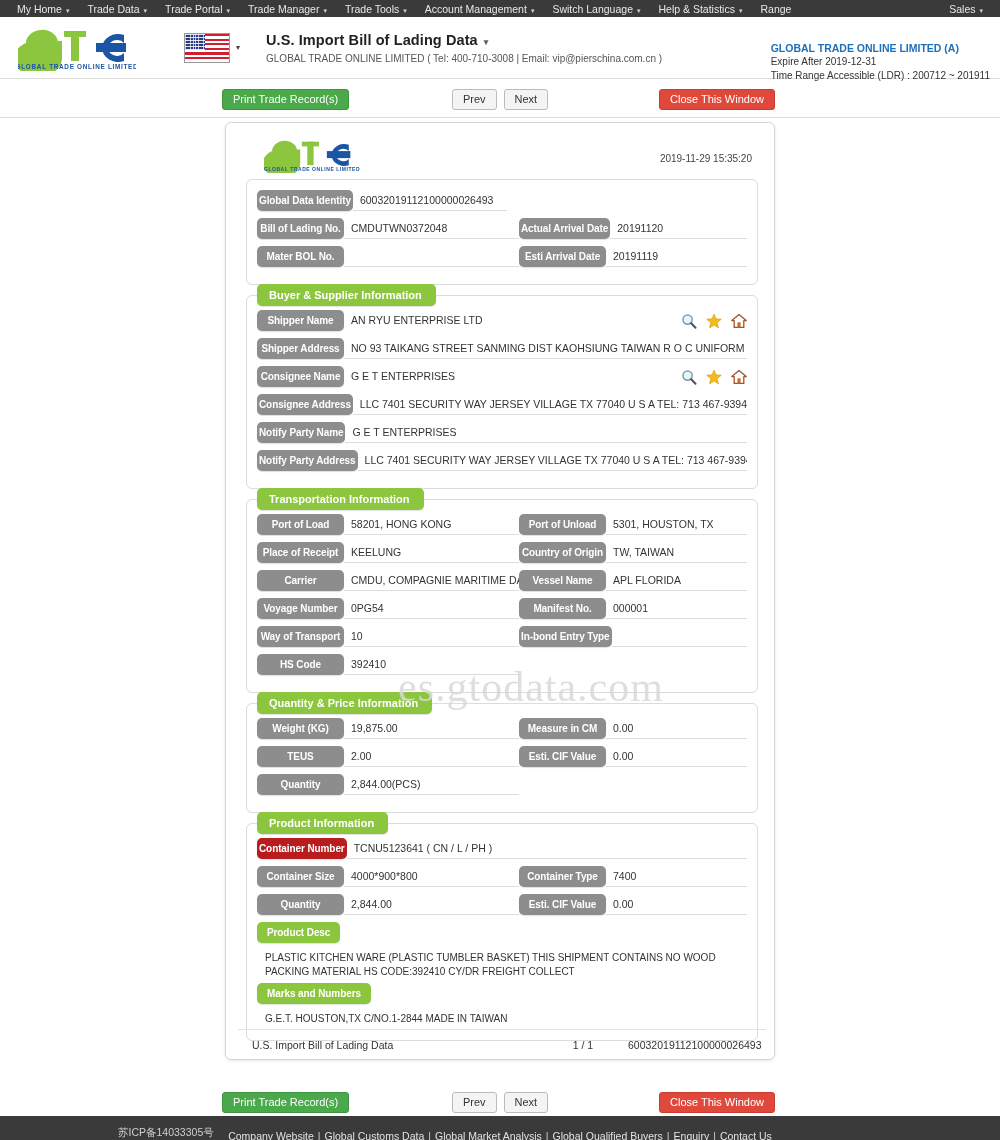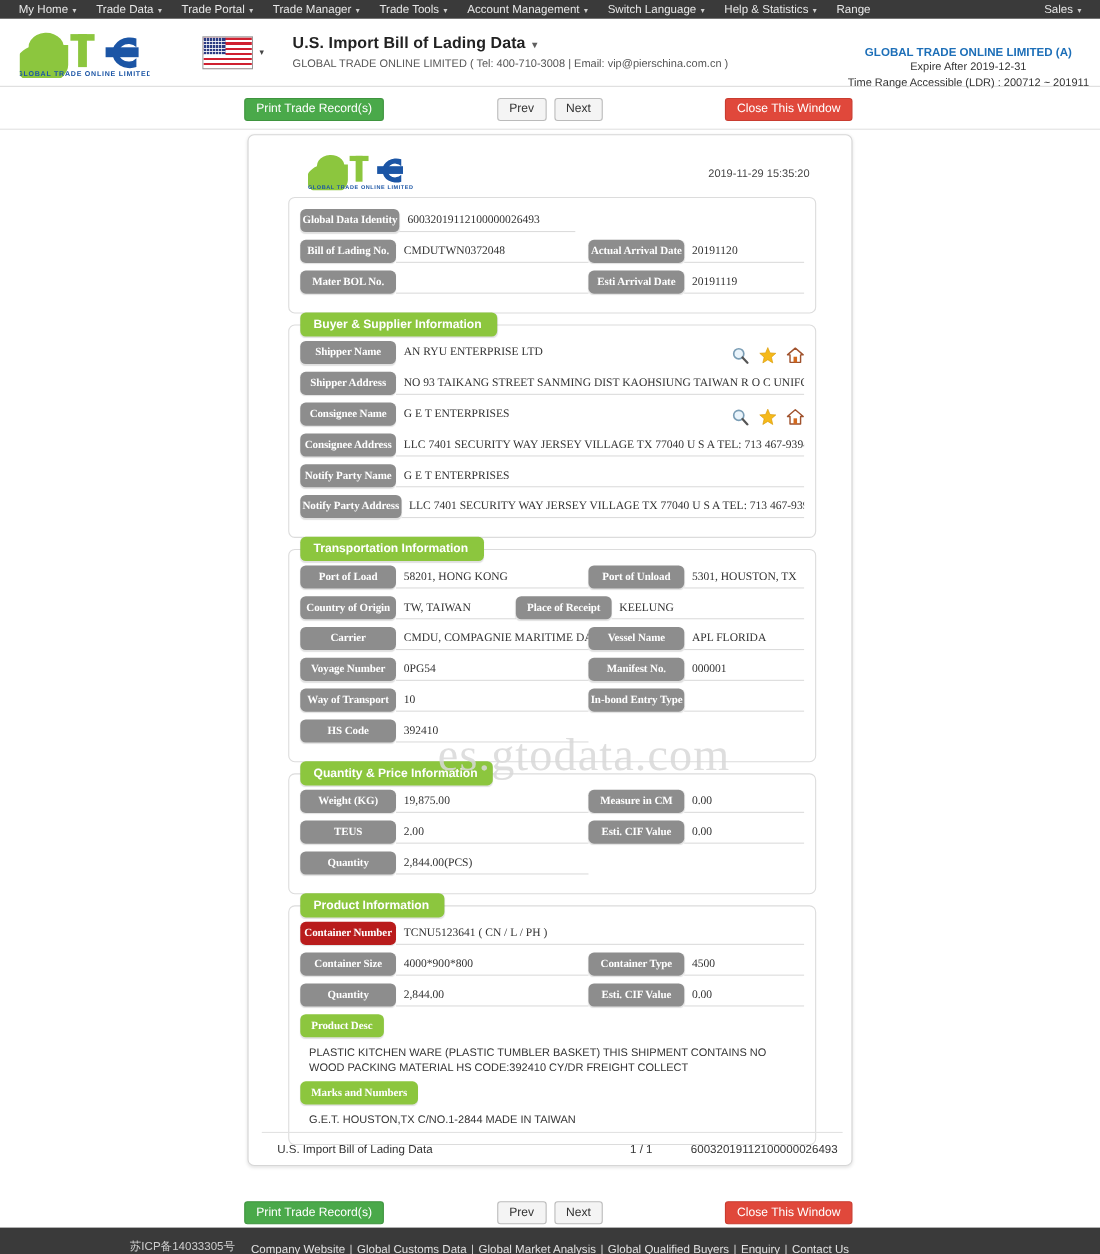--- a/index.html
+++ b/index.html
@@ -34,21 +34,21 @@
      background:repeating-linear-gradient(to bottom,#d02030 0,#d02030 2.3px,#fff 2.3px,#fff 4.6px); }
   .flag .canton { position:absolute; left:0; top:0; width:20px; height:16px; background:#2a3b82;
      background-image:repeating-linear-gradient(to bottom,rgba(255,255,255,.85) 0,rgba(255,255,255,.85) .8px,transparent .8px,transparent 3.1px),
                       repeating-linear-gradient(to right,rgba(255,255,255,.65) 0,rgba(255,255,255,.65) .8px,transparent .8px,transparent 2.6px);
      background-blend-mode:screen; }
   .flag-caret { margin-left:6px; font-size:8px; color:#444; }
   .titlebox { margin-left:26px; }
   .titlebox .t1 { font-size:14.5px; font-weight:bold; color:#222; letter-spacing:.1px; }
   .titlebox .t1 .caret { font-size:9px; color:#444; margin-left:6px; }
   .titlebox .t2 { font-size:10px; color:#555; margin-top:5px; }
-  .hdr-right { position:absolute; right:10px; top:24px; text-align:center; line-height:14px; }
+  .hdr-right { position:absolute; right:10px; top:24px; text-align:left; line-height:14px; }
   .hdr-right .acct { color:#1d6fb8; font-weight:bold; font-size:10.5px; }
   .hdr-right .exp, .hdr-right .ldr { color:#333; font-size:10px; }
 
   
   .actionbar { height:28px; display:flex; align-items:center; position:relative; padding:0 10px; }
   .btn { font-size:11px; border-radius:3px; padding:3px 10px; cursor:pointer; line-height:13px; }
   .btn-green { background:#4aa94a; color:#fff; border:1px solid #3f943f; }
   .btn-red   { background:#e0483b; color:#fff; border:1px solid #c93c30; }
   .btn-gray  { background:#f4f4f4; color:#333; border:1px solid #bbb; }
   .ab-left { position:absolute; left:222px; }
@@ -57,42 +57,42 @@
   .topbar  { margin-top:6px; }
   .botbar  { margin-top:4px; }
   .hr { height:1px; background:#ddd; margin:4px 0 0; }
 
   
   .stage { position:relative; height:966px; background:#fff; }
   .doc {
     position:absolute; left:225px; top:4px; width:550px; height:938px;
     background:#fff; border:1px solid #d6d6d6; border-radius:6px;
     box-shadow:0 1px 3px rgba(0,0,0,.10);
-    padding:10px 24px 0;
+    padding:10px 8px 0;
   }
   .doc-top { display:flex; align-items:flex-start; justify-content:space-between; padding:4px 14px 0 30px; }
   .doc-logo { width:96px; height:36px; }
   .doc-date { font-size:10px; color:#444; margin-top:16px; }
 
   
   .card {
     position:relative; border:1px solid #dcdcdc; border-radius:6px;
     margin:10px 8px 0 12px; padding:14px 10px 10px;
     background:#fff;
   }
   .card.first { margin-top:6px; padding-top:10px; }
   .sec-title {
     position:absolute; left:10px; top:-12px;
     background:#8cc63e; color:#fff; font-weight:bold; font-size:11px;
     padding:5px 14px 5px 12px; border-radius:5px; white-space:nowrap;
     box-shadow:0 1px 1px rgba(0,0,0,.12);
   }
 
   
-  .row { display:flex; align-items:flex-end; margin-bottom:7px;font-family:Liberation Serif, serif; }
+  .row { display:flex; align-items:center; margin-bottom:7px; }
   .col { display:flex; align-items:flex-start; flex:1; min-width:0; }
   .col.left  { flex:0 0 262px; }
   .col.right { flex:1; }
   .pill {
     flex:0 0 87px; background:#8d8d8d; color:#fff; text-align:center;
     font-size:10px; font-weight:bold; border-radius:5px;
     padding:5px 2px; line-height:11px; white-space:nowrap;
     box-shadow:0 1px 1px rgba(0,0,0,.12);
     letter-spacing:-.1px;
   }
@@ -312,28 +312,28 @@
           <div class="pill">Port of Load</div>
           <div class="val">58201, HONG KONG</div>
         </div>
         <div class="col right">
           <div class="pill">Port of Unload</div>
           <div class="val">5301, HOUSTON, TX</div>
         </div>
       </div>
 
       <div class="row">
+        <div class="col left">
+          <div class="pill">Place of Receipt</div>
+          <div class="val">KEELUNG</div>
+        </div>
         <div class="col right">
           <div class="pill">Country of Origin</div>
           <div class="val">TW, TAIWAN</div>
         </div>
-        <div class="col left">
-          <div class="pill">Place of Receipt</div>
-          <div class="val">KEELUNG</div>
-        </div>
       </div>
 
       <div class="row">
         <div class="col left">
           <div class="pill">Carrier</div>
           <div class="val">CMDU, COMPAGNIE MARITIME DA</div>
         </div>
         <div class="col right">
           <div class="pill">Vessel Name</div>
           <div class="val">APL FLORIDA</div>
@@ -413,21 +413,21 @@
         <div class="val">TCNU5123641 ( CN / L / PH )</div>
       </div>
 
       <div class="row">
         <div class="col left">
           <div class="pill">Container Size</div>
           <div class="val">4000*900*800</div>
         </div>
         <div class="col right">
           <div class="pill">Container Type</div>
-          <div class="val">4500</div>
+          <div class="val">7400</div>
         </div>
       </div>
 
       <div class="row">
         <div class="col left">
           <div class="pill">Quantity</div>
           <div class="val">2,844.00</div>
         </div>
         <div class="col right">
           <div class="pill">Esti. CIF Value</div>

